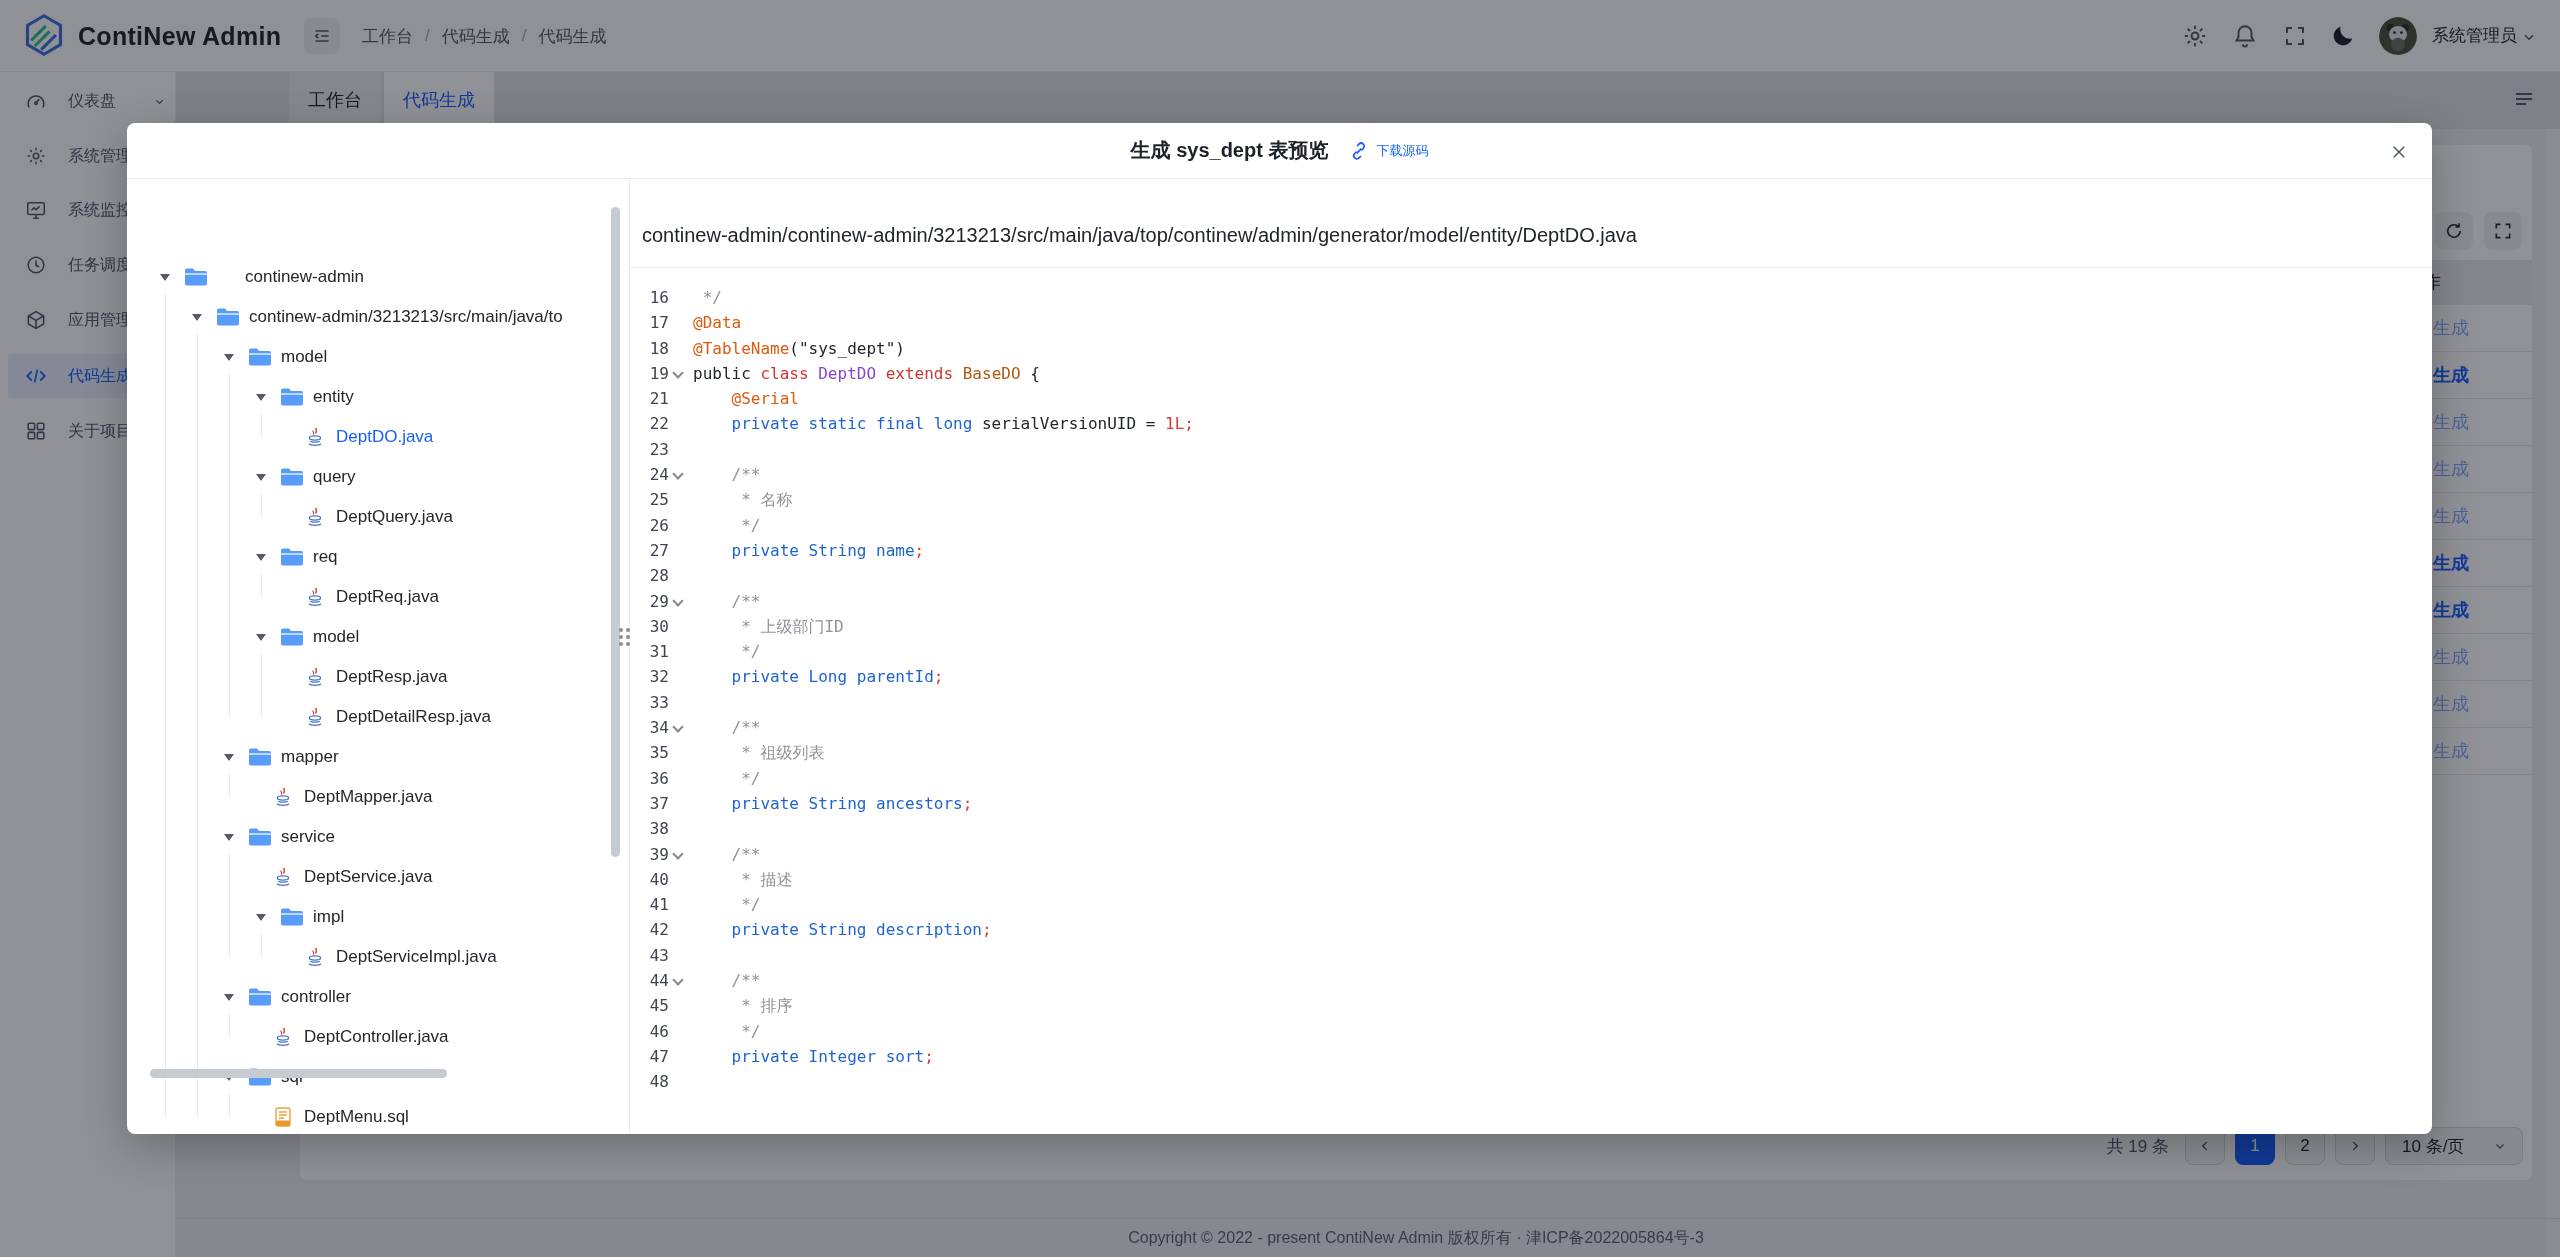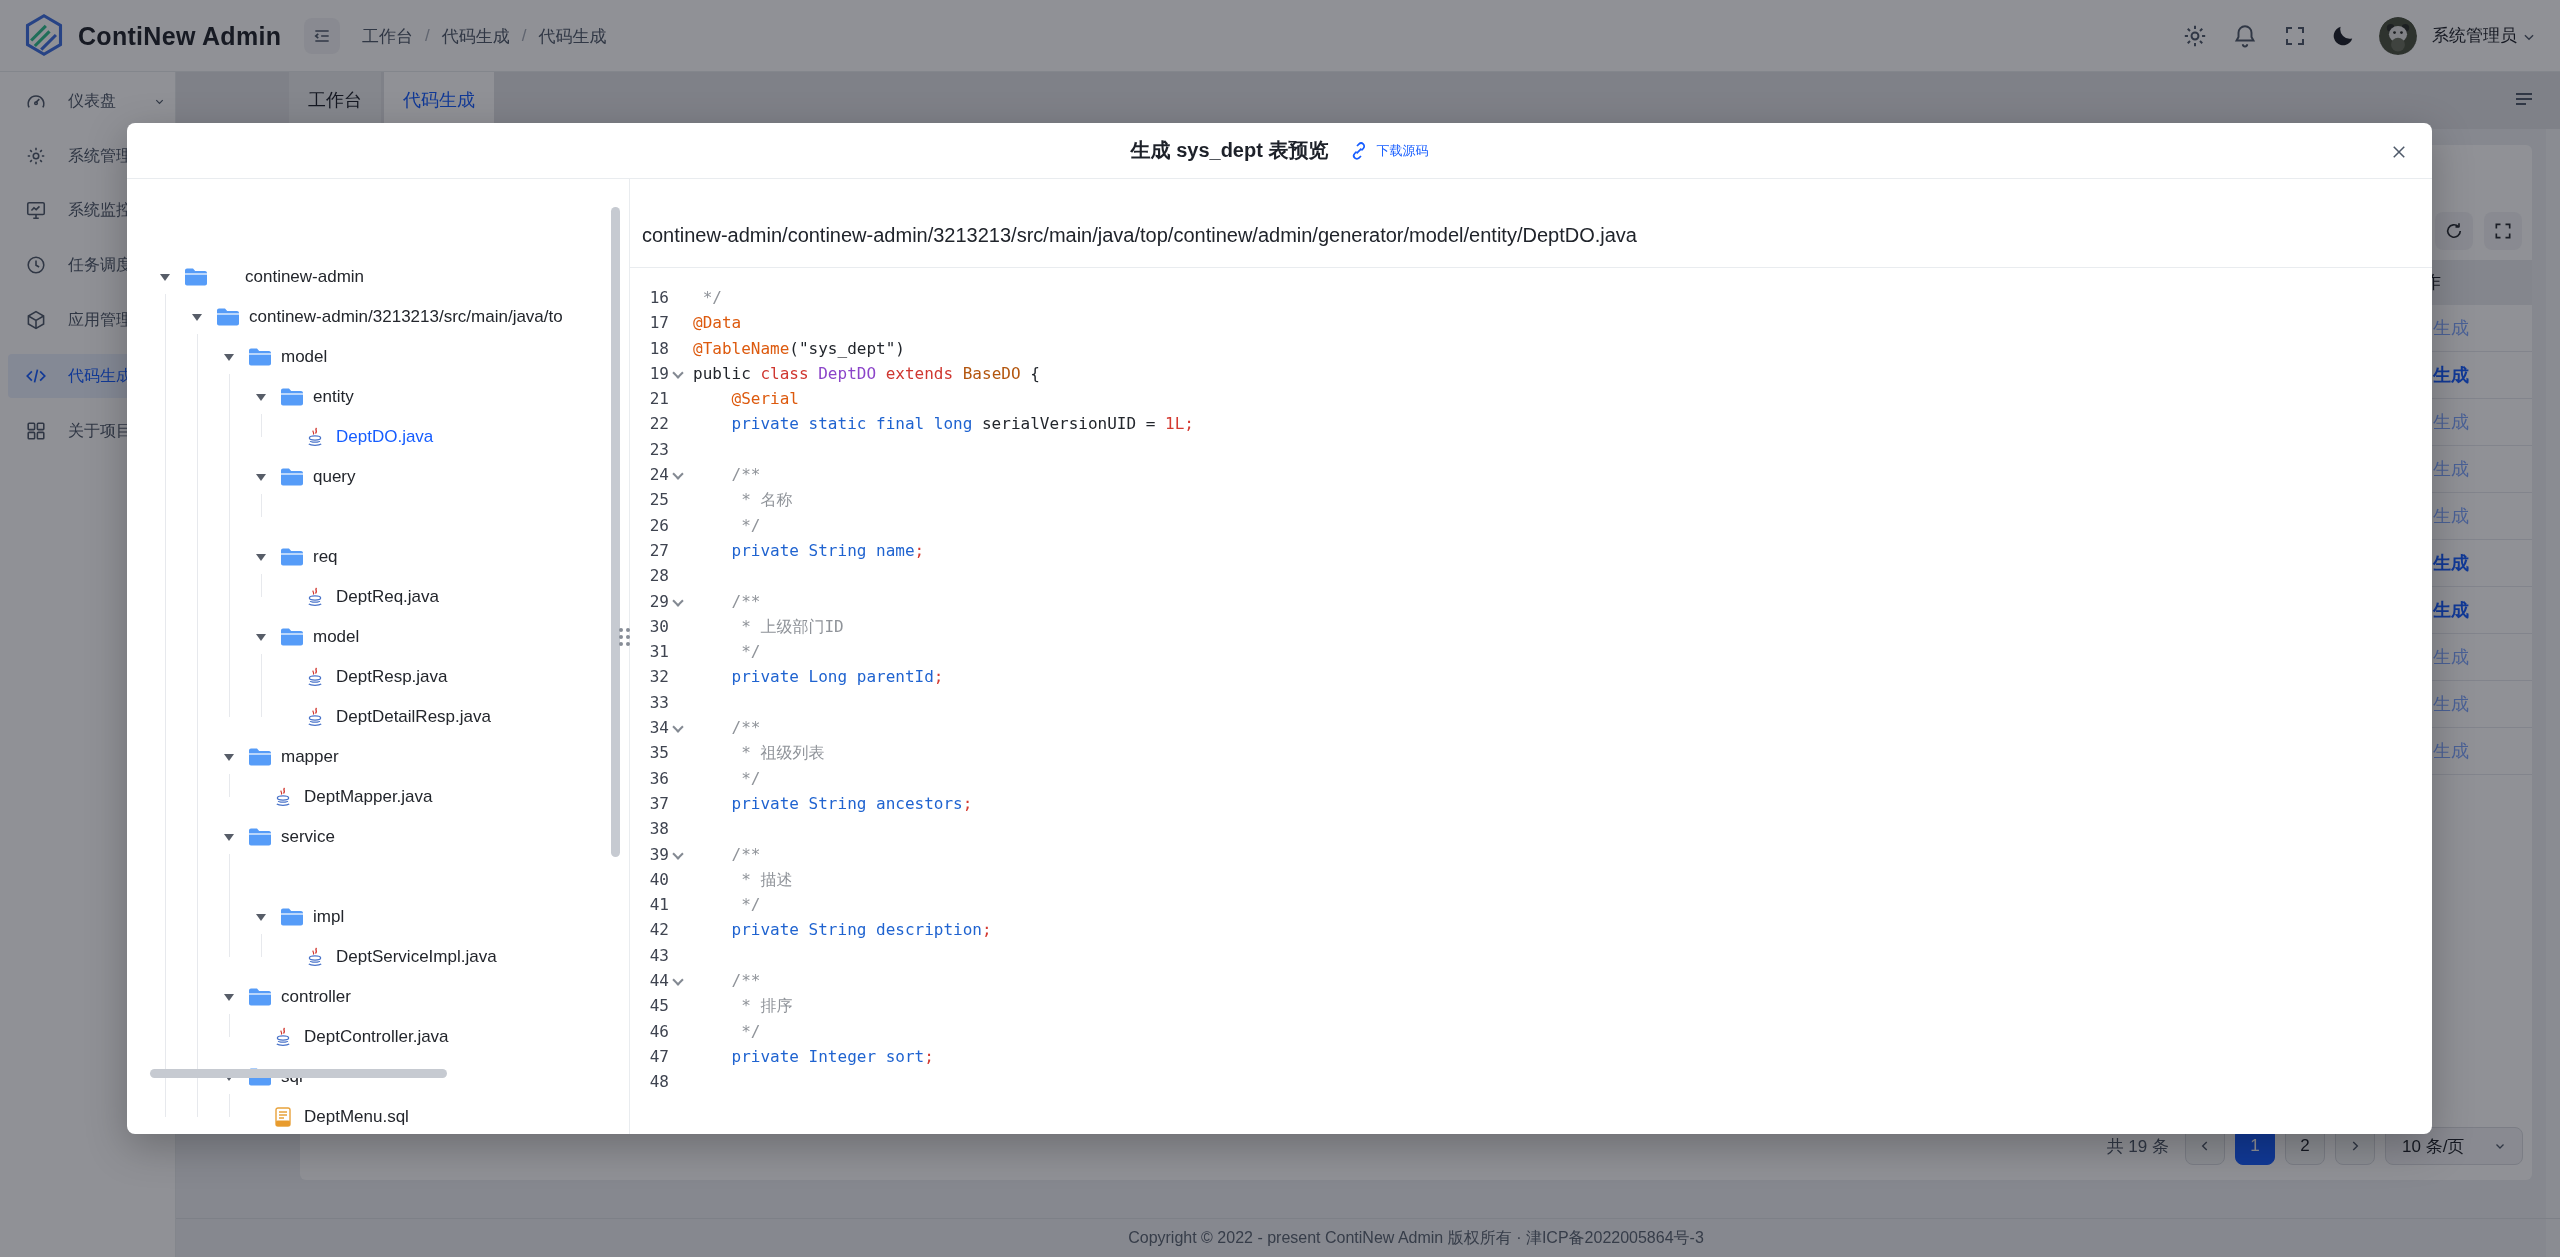--- a/index.html
+++ b/index.html
@@ -421,112 +421,136 @@
           <span class="t-caret" style="left: 129px;"></span>
           <span class="t-ico" style="left: 153px;">
             <svg width="24" height="20" viewBox="0 0 24 20">
               <path d="M1 3.5C1 2.4 1.9 1.5 3 1.5h6l2.2 2.6H21c1.1 0 2 .9 2 2v10.4c0 1.1-.9 2-2 2H3c-1.1 0-2-.9-2-2z" fill="#569CF8"></path>
               <path d="M1 7h22" stroke="#fff" stroke-width="1.2"></path>
             </svg>
           </span>
           <span class="t-lb" style="left: 186px;">query</span>
         </div>
         <div class="t-guide" style="left: 134px; top: 315px; height: 23px;"></div>
-        <div class="t-row" style="top: 358px;">
-          <span class="t-caret" style="left: 129px;"></span>
-          <span class="t-ico" style="left: 153px;">
-            <svg width="24" height="20" viewBox="0 0 24 20">
-              <path d="M1 3.5C1 2.4 1.9 1.5 3 1.5h6l2.2 2.6H21c1.1 0 2 .9 2 2v10.4c0 1.1-.9 2-2 2H3c-1.1 0-2-.9-2-2z" fill="#569CF8"></path>
-              <path d="M1 7h22" stroke="#fff" stroke-width="1.2"></path>
-            </svg>
-          </span>
-          <span class="t-lb" style="left: 186px;">req</span>
-        </div>
-        <div class="t-guide" style="left: 134px; top: 395px; height: 23px;"></div>
-        <div class="t-row" style="top: 398px;">
+        <div class="t-row" style="top: 318px;">
           <span class="t-ico" style="left: 179px;">
             <svg width="18" height="20" viewBox="0 0 18 20">
               <path d="M10.5 1C8.5 3 12 4 9.5 6.5" stroke="#d0342c" fill="none" stroke-width="1.4"></path>
               <path d="M7.3 3.6C5.9 5 8.8 5.6 7.3 7.5" stroke="#d0342c" fill="none" stroke-width="1.2"></path>
               <ellipse cx="9" cy="11" rx="5.6" ry="2.1" fill="none" stroke="#4973c9" stroke-width="1.3"></ellipse>
               <path d="M4.4 14c0 1.5 9.2 1.5 9.2 0" stroke="#4973c9" fill="none" stroke-width="1.3"></path>
               <path d="M2.8 17c2.2 1.7 10.2 1.7 12.4 0" stroke="#4973c9" fill="none" stroke-width="1.3"></path>
             </svg>
           </span>
-          <span class="t-lb" style="left: 209px;">DeptReq.java</span>
-        </div>
-        <div class="t-row" style="top: 438px;">
+          <span class="t-lb" style="left: 209px;">DeptQuery.java</span>
+        </div>
+        <div class="t-row" style="top: 358px;">
           <span class="t-caret" style="left: 129px;"></span>
           <span class="t-ico" style="left: 153px;">
             <svg width="24" height="20" viewBox="0 0 24 20">
               <path d="M1 3.5C1 2.4 1.9 1.5 3 1.5h6l2.2 2.6H21c1.1 0 2 .9 2 2v10.4c0 1.1-.9 2-2 2H3c-1.1 0-2-.9-2-2z" fill="#569CF8"></path>
               <path d="M1 7h22" stroke="#fff" stroke-width="1.2"></path>
             </svg>
           </span>
-          <span class="t-lb" style="left: 186px;">model</span>
-        </div>
-        <div class="t-guide" style="left: 134px; top: 475px; height: 63px;"></div>
-        <div class="t-row" style="top: 518px;">
+          <span class="t-lb" style="left: 186px;">req</span>
+        </div>
+        <div class="t-guide" style="left: 134px; top: 395px; height: 23px;"></div>
+        <div class="t-row" style="top: 398px;">
           <span class="t-ico" style="left: 179px;">
             <svg width="18" height="20" viewBox="0 0 18 20">
               <path d="M10.5 1C8.5 3 12 4 9.5 6.5" stroke="#d0342c" fill="none" stroke-width="1.4"></path>
               <path d="M7.3 3.6C5.9 5 8.8 5.6 7.3 7.5" stroke="#d0342c" fill="none" stroke-width="1.2"></path>
               <ellipse cx="9" cy="11" rx="5.6" ry="2.1" fill="none" stroke="#4973c9" stroke-width="1.3"></ellipse>
               <path d="M4.4 14c0 1.5 9.2 1.5 9.2 0" stroke="#4973c9" fill="none" stroke-width="1.3"></path>
               <path d="M2.8 17c2.2 1.7 10.2 1.7 12.4 0" stroke="#4973c9" fill="none" stroke-width="1.3"></path>
             </svg>
           </span>
-          <span class="t-lb" style="left: 209px;">DeptDetailResp.java</span>
-        </div>
-        <div class="t-row" style="top: 478px;">
+          <span class="t-lb" style="left: 209px;">DeptReq.java</span>
+        </div>
+        <div class="t-row" style="top: 438px;">
+          <span class="t-caret" style="left: 129px;"></span>
+          <span class="t-ico" style="left: 153px;">
+            <svg width="24" height="20" viewBox="0 0 24 20">
+              <path d="M1 3.5C1 2.4 1.9 1.5 3 1.5h6l2.2 2.6H21c1.1 0 2 .9 2 2v10.4c0 1.1-.9 2-2 2H3c-1.1 0-2-.9-2-2z" fill="#569CF8"></path>
+              <path d="M1 7h22" stroke="#fff" stroke-width="1.2"></path>
+            </svg>
+          </span>
+          <span class="t-lb" style="left: 186px;">model</span>
+        </div>
+        <div class="t-guide" style="left: 134px; top: 475px; height: 63px;"></div>
+        <div class="t-row" style="top: 518px;">
           <span class="t-ico" style="left: 179px;">
             <svg width="18" height="20" viewBox="0 0 18 20">
               <path d="M10.5 1C8.5 3 12 4 9.5 6.5" stroke="#d0342c" fill="none" stroke-width="1.4"></path>
               <path d="M7.3 3.6C5.9 5 8.8 5.6 7.3 7.5" stroke="#d0342c" fill="none" stroke-width="1.2"></path>
               <ellipse cx="9" cy="11" rx="5.6" ry="2.1" fill="none" stroke="#4973c9" stroke-width="1.3"></ellipse>
               <path d="M4.4 14c0 1.5 9.2 1.5 9.2 0" stroke="#4973c9" fill="none" stroke-width="1.3"></path>
               <path d="M2.8 17c2.2 1.7 10.2 1.7 12.4 0" stroke="#4973c9" fill="none" stroke-width="1.3"></path>
             </svg>
           </span>
-          <span class="t-lb" style="left: 209px;">DeptResp.java</span>
-        </div>
-        <div class="t-row" style="top: 558px;">
-          <span class="t-caret" style="left: 97px;"></span>
-          <span class="t-ico" style="left: 121px;">
-            <svg width="24" height="20" viewBox="0 0 24 20">
-              <path d="M1 3.5C1 2.4 1.9 1.5 3 1.5h6l2.2 2.6H21c1.1 0 2 .9 2 2v10.4c0 1.1-.9 2-2 2H3c-1.1 0-2-.9-2-2z" fill="#569CF8"></path>
-              <path d="M1 7h22" stroke="#fff" stroke-width="1.2"></path>
-            </svg>
-          </span>
-          <span class="t-lb" style="left: 154px;">mapper</span>
-        </div>
-        <div class="t-guide" style="left: 102px; top: 595px; height: 23px;"></div>
-        <div class="t-row" style="top: 598px;">
-          <span class="t-ico" style="left: 147px;">
+          <span class="t-lb" style="left: 209px;">DeptDetailResp.java</span>
+        </div>
+        <div class="t-row" style="top: 478px;">
+          <span class="t-ico" style="left: 179px;">
             <svg width="18" height="20" viewBox="0 0 18 20">
               <path d="M10.5 1C8.5 3 12 4 9.5 6.5" stroke="#d0342c" fill="none" stroke-width="1.4"></path>
               <path d="M7.3 3.6C5.9 5 8.8 5.6 7.3 7.5" stroke="#d0342c" fill="none" stroke-width="1.2"></path>
               <ellipse cx="9" cy="11" rx="5.6" ry="2.1" fill="none" stroke="#4973c9" stroke-width="1.3"></ellipse>
               <path d="M4.4 14c0 1.5 9.2 1.5 9.2 0" stroke="#4973c9" fill="none" stroke-width="1.3"></path>
               <path d="M2.8 17c2.2 1.7 10.2 1.7 12.4 0" stroke="#4973c9" fill="none" stroke-width="1.3"></path>
             </svg>
           </span>
+          <span class="t-lb" style="left: 209px;">DeptResp.java</span>
+        </div>
+        <div class="t-row" style="top: 558px;">
+          <span class="t-caret" style="left: 97px;"></span>
+          <span class="t-ico" style="left: 121px;">
+            <svg width="24" height="20" viewBox="0 0 24 20">
+              <path d="M1 3.5C1 2.4 1.9 1.5 3 1.5h6l2.2 2.6H21c1.1 0 2 .9 2 2v10.4c0 1.1-.9 2-2 2H3c-1.1 0-2-.9-2-2z" fill="#569CF8"></path>
+              <path d="M1 7h22" stroke="#fff" stroke-width="1.2"></path>
+            </svg>
+          </span>
+          <span class="t-lb" style="left: 154px;">mapper</span>
+        </div>
+        <div class="t-guide" style="left: 102px; top: 595px; height: 23px;"></div>
+        <div class="t-row" style="top: 598px;">
+          <span class="t-ico" style="left: 147px;">
+            <svg width="18" height="20" viewBox="0 0 18 20">
+              <path d="M10.5 1C8.5 3 12 4 9.5 6.5" stroke="#d0342c" fill="none" stroke-width="1.4"></path>
+              <path d="M7.3 3.6C5.9 5 8.8 5.6 7.3 7.5" stroke="#d0342c" fill="none" stroke-width="1.2"></path>
+              <ellipse cx="9" cy="11" rx="5.6" ry="2.1" fill="none" stroke="#4973c9" stroke-width="1.3"></ellipse>
+              <path d="M4.4 14c0 1.5 9.2 1.5 9.2 0" stroke="#4973c9" fill="none" stroke-width="1.3"></path>
+              <path d="M2.8 17c2.2 1.7 10.2 1.7 12.4 0" stroke="#4973c9" fill="none" stroke-width="1.3"></path>
+            </svg>
+          </span>
           <span class="t-lb" style="left: 177px;">DeptMapper.java</span>
         </div>
         <div class="t-row" style="top: 638px;">
           <span class="t-caret" style="left: 97px;"></span>
           <span class="t-ico" style="left: 121px;">
             <svg width="24" height="20" viewBox="0 0 24 20">
               <path d="M1 3.5C1 2.4 1.9 1.5 3 1.5h6l2.2 2.6H21c1.1 0 2 .9 2 2v10.4c0 1.1-.9 2-2 2H3c-1.1 0-2-.9-2-2z" fill="#569CF8"></path>
               <path d="M1 7h22" stroke="#fff" stroke-width="1.2"></path>
             </svg>
           </span>
           <span class="t-lb" style="left: 154px;">service</span>
         </div>
         <div class="t-guide" style="left: 102px; top: 675px; height: 103px;"></div>
+        <div class="t-row" style="top: 678px;">
+          <span class="t-ico" style="left: 147px;">
+            <svg width="18" height="20" viewBox="0 0 18 20">
+              <path d="M10.5 1C8.5 3 12 4 9.5 6.5" stroke="#d0342c" fill="none" stroke-width="1.4"></path>
+              <path d="M7.3 3.6C5.9 5 8.8 5.6 7.3 7.5" stroke="#d0342c" fill="none" stroke-width="1.2"></path>
+              <ellipse cx="9" cy="11" rx="5.6" ry="2.1" fill="none" stroke="#4973c9" stroke-width="1.3"></ellipse>
+              <path d="M4.4 14c0 1.5 9.2 1.5 9.2 0" stroke="#4973c9" fill="none" stroke-width="1.3"></path>
+              <path d="M2.8 17c2.2 1.7 10.2 1.7 12.4 0" stroke="#4973c9" fill="none" stroke-width="1.3"></path>
+            </svg>
+          </span>
+          <span class="t-lb" style="left: 177px;">DeptService.java</span>
+        </div>
         <div class="t-row" style="top: 718px;">
           <span class="t-caret" style="left: 129px;"></span>
           <span class="t-ico" style="left: 153px;">
             <svg width="24" height="20" viewBox="0 0 24 20">
               <path d="M1 3.5C1 2.4 1.9 1.5 3 1.5h6l2.2 2.6H21c1.1 0 2 .9 2 2v10.4c0 1.1-.9 2-2 2H3c-1.1 0-2-.9-2-2z" fill="#569CF8"></path>
               <path d="M1 7h22" stroke="#fff" stroke-width="1.2"></path>
             </svg>
           </span>
           <span class="t-lb" style="left: 186px;">impl</span>
         </div>

